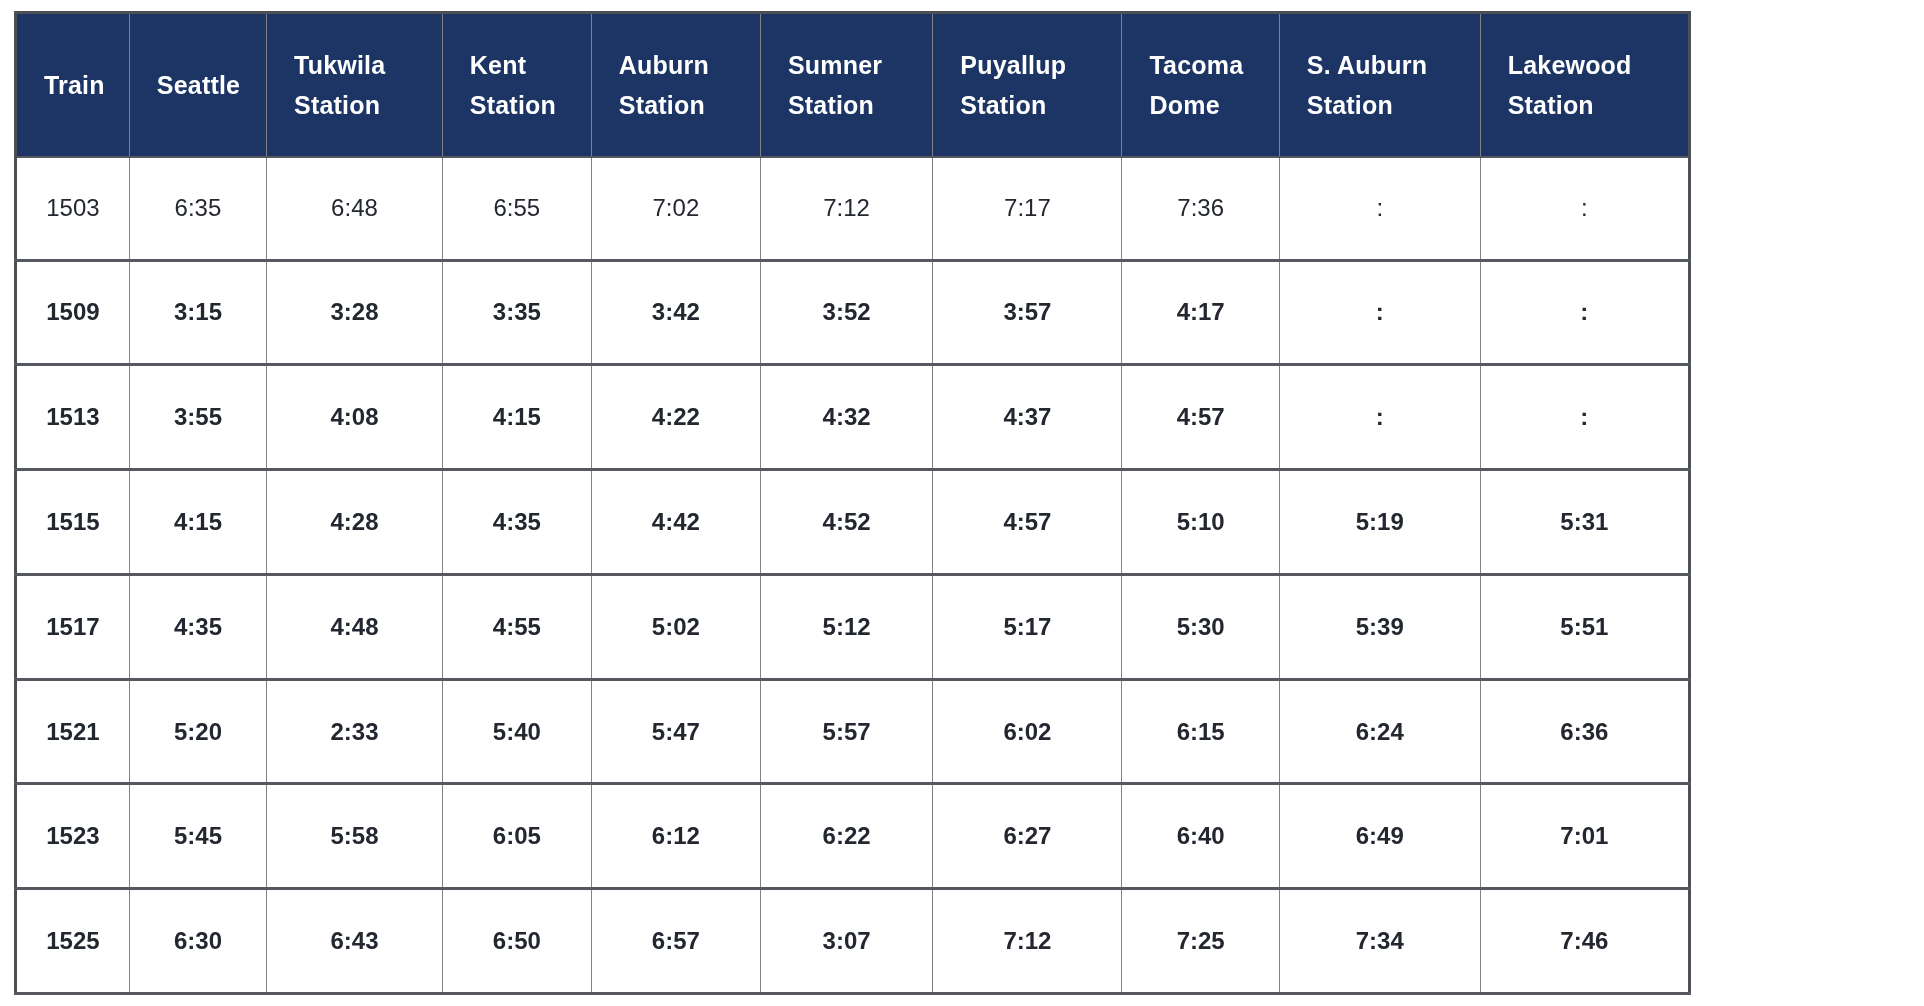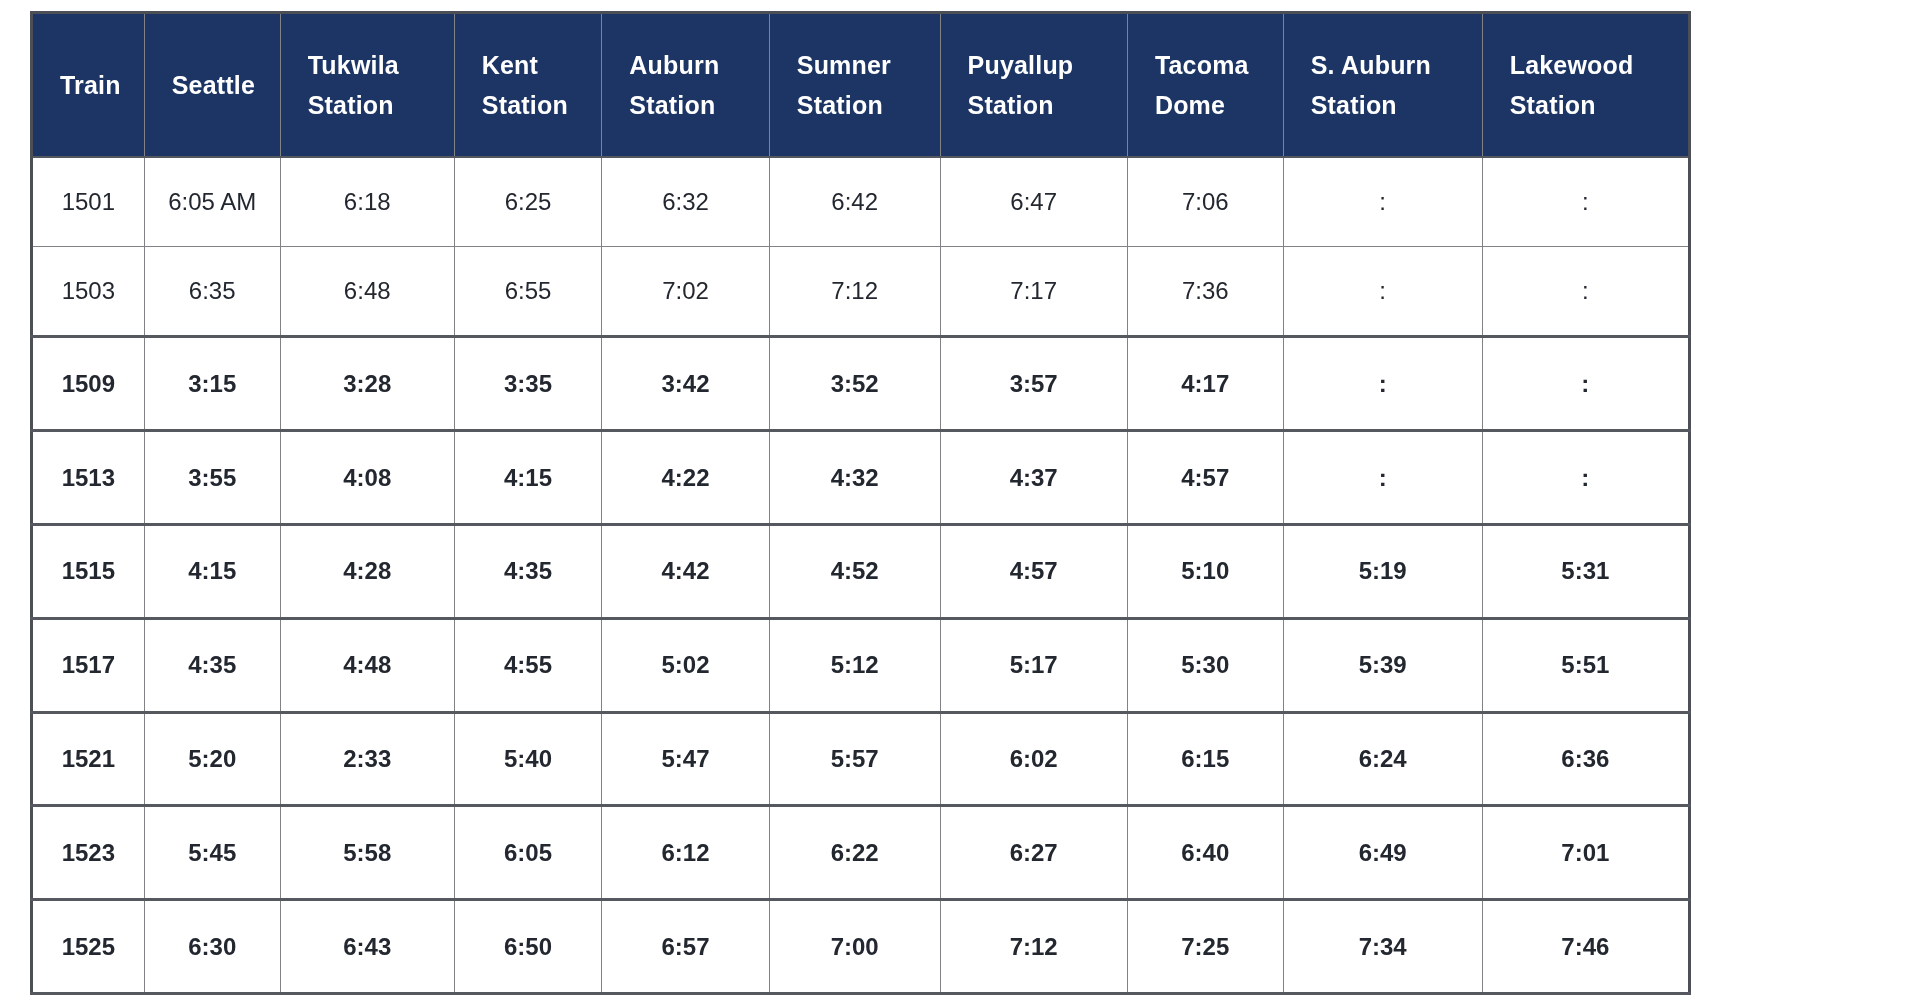--- a/index.html
+++ b/index.html
@@ -7,21 +7,21 @@
     --header-text:#ffffff;
     --cell-text:#23272f;
     --border-thin:#808285;
     --border-thick:#55595f;
     --outer-border:#4c5056;
     --row-bg:#ffffff;
   }
   html,body{margin:0;padding:0;background:#ffffff;}
   .page{
     width:1704px;height:1006px;box-sizing:border-box;
-    padding:11px 13px 9px 30px;background:#ffffff;
+    padding:11px 13px 9px 14px;background:#ffffff;
     font-family:"Liberation Sans",sans-serif;
   }
   table.timetable{
     width:100%;height:984px;border-collapse:collapse;table-layout:fixed;
     border:3px solid var(--outer-border);
   }
   
   col.c0{width:6.8%} col.c1{width:8.2%} col.c2{width:10.5%} col.c3{width:8.9%}
   col.c4{width:10.1%} col.c5{width:10.3%} col.c6{width:11.3%} col.c7{width:9.4%}
   col.c8{width:12.0%} col.c9{width:12.5%}
@@ -103,32 +103,20 @@
             <span class="hline">Station</span>
           </th>
           <th>
             <span class="hline">Lakewood</span>
             <span class="hline">Station</span>
           </th>
         </tr>
     </thead>
     <tbody id="schedule-body">
         <tr class="em-regular">
-          <td>1501</td>
-          <td>6:05 AM</td>
-          <td>6:18</td>
-          <td>6:25</td>
-          <td>6:32</td>
-          <td>6:42</td>
-          <td>6:47</td>
-          <td>7:06</td>
-          <td>:</td>
-          <td>:</td>
-        </tr>
-        <tr class="em-regular">
           <td>1503</td>
           <td>6:35</td>
           <td>6:48</td>
           <td>6:55</td>
           <td>7:02</td>
           <td>7:12</td>
           <td>7:17</td>
           <td>7:36</td>
           <td>:</td>
           <td>:</td>
@@ -204,21 +192,21 @@
           <td>6:40</td>
           <td>6:49</td>
           <td>7:01</td>
         </tr>
         <tr class="em-bold">
           <td>1525</td>
           <td>6:30</td>
           <td>6:43</td>
           <td>6:50</td>
           <td>6:57</td>
-          <td>7:00</td>
+          <td>3:07</td>
           <td>7:12</td>
           <td>7:25</td>
           <td>7:34</td>
           <td>7:46</td>
         </tr>
       </tbody>
   </table>
 </div>
 
 </body></html>

